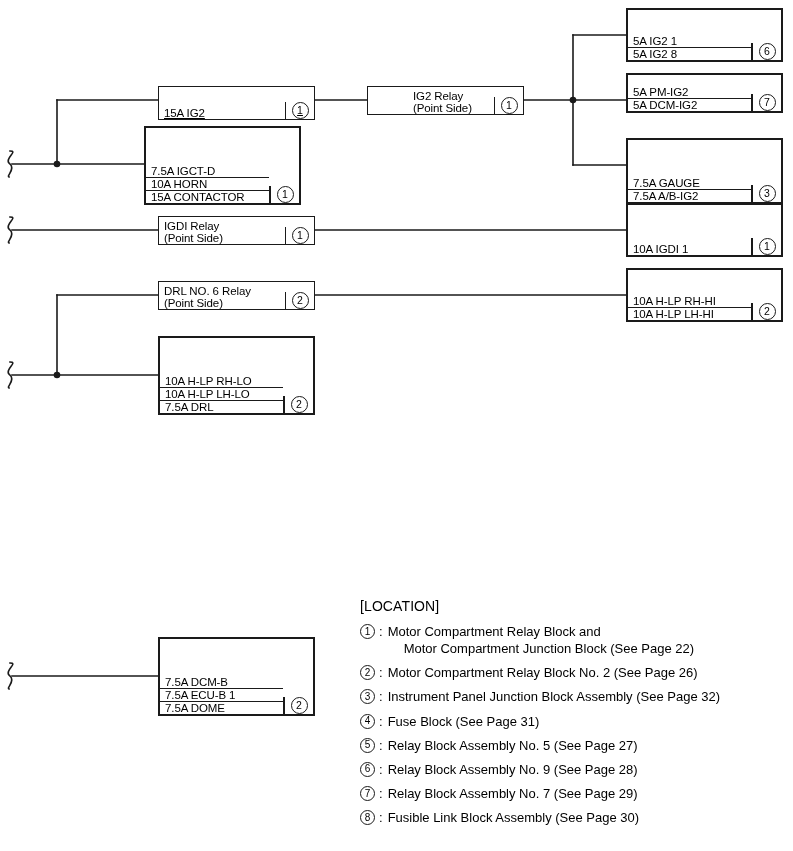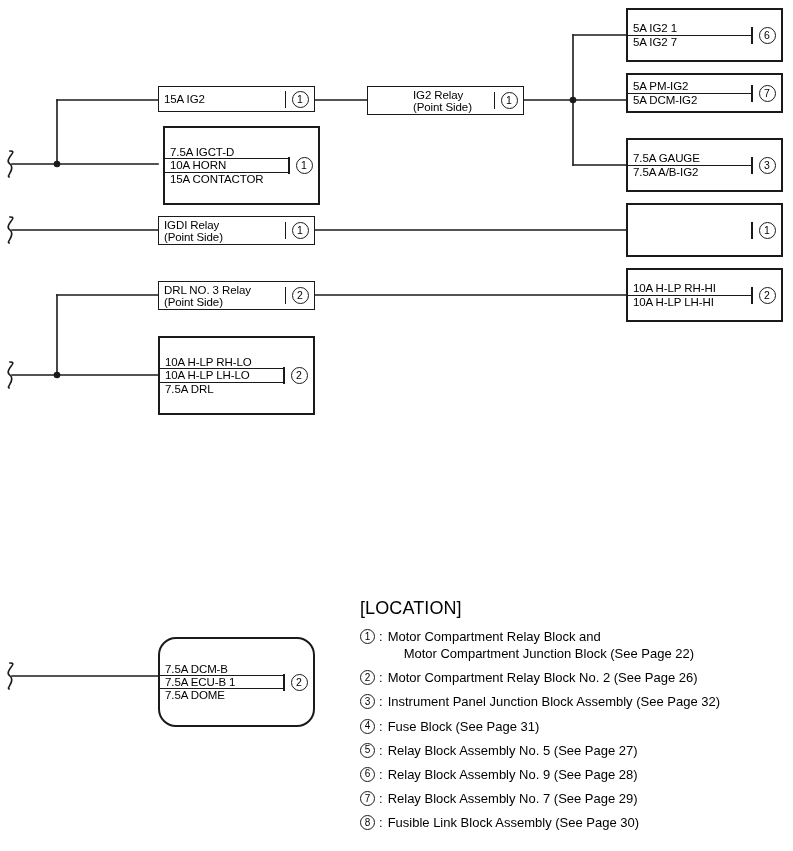--- a/index.html
+++ b/index.html
@@ -29,21 +29,21 @@
   }
 
   
   .block {
     position: absolute;
     box-sizing: border-box;
     border: 2px solid #1a1a1a;
     background: #ffffff;
     display: flex;
     flex-direction: row;
-    align-items: center;
+    align-items: flex-end;
   }
   .block.thin { border-width: 1px; }
   .rows {
     flex: 1 1 auto;
     display: flex;
     flex-direction: column;
     min-width: 0;
   }
   .row {
     flex: 1 1 0;
@@ -90,21 +90,21 @@
   }
 
   
   #legend {
     position: absolute;
     left: 360px;
     top: 598px;
     width: 430px;
   }
   #legend-title {
-    font-size: 18px;
+    font-size: 14px;
     margin-bottom: 9px;
     letter-spacing: 0.1px;
   }
   .legend-item {
     display: flex;
     align-items: flex-start;
     margin-bottom: 7px;
     font-size: 13px;
     line-height: 1.32;
   }
@@ -156,30 +156,30 @@
       <line x1="57" y1="375" x2="57" y2="295"></line>
       <line x1="57" y1="295" x2="158" y2="295"></line>
       <circle cx="57" cy="375" r="3.3" fill="#1a1a1a" stroke="none"></circle>
       <line x1="315" y1="295" x2="626" y2="295"></line>
 
       <path d="M 10 663 C 19 663, 3 671, 10 676 C 16 681, 6 688, 9 689" stroke-width="1.6"></path>
       <line x1="12" y1="676" x2="158" y2="676"></line>
     </g>
   </svg>
 
-  <div class="block thin" style="left:158px; top:86px; width:157px; height:26px;">
+  <div class="block thin" style="left:158px; top:86px; width:157px; height:34px;text-decoration:underline;">
     <div class="rows">
       <div class="row">15A IG2</div>
     </div>
     <div class="locbox">
       <span class="circnum">1</span>
     </div>
   </div>
 
-  <div class="block" style="left:163px; top:126px; width:157px; height:79px;">
+  <div class="block" style="left:144px; top:126px; width:157px; height:79px;">
     <div class="rows">
       <div class="row">7.5A IGCT-D</div>
       <div class="row">10A HORN</div>
       <div class="row">15A CONTACTOR</div>
     </div>
     <div class="locbox">
       <span class="circnum">1</span>
     </div>
   </div>
 
@@ -191,38 +191,38 @@
       </div>
     </div>
     <div class="locbox">
       <span class="circnum">1</span>
     </div>
   </div>
 
   <div class="block" style="left:626px; top:8px; width:157px; height:54px;">
     <div class="rows">
       <div class="row">5A IG2 1</div>
-      <div class="row">5A IG2 7</div>
+      <div class="row">5A IG2 8</div>
     </div>
     <div class="locbox">
       <span class="circnum">6</span>
     </div>
   </div>
 
   <div class="block" style="left:626px; top:73px; width:157px; height:40px;">
     <div class="rows">
       <div class="row">5A PM-IG2</div>
       <div class="row">5A DCM-IG2</div>
     </div>
     <div class="locbox">
       <span class="circnum">7</span>
     </div>
   </div>
 
-  <div class="block" style="left:626px; top:138px; width:157px; height:54px;">
+  <div class="block" style="left:626px; top:138px; width:157px; height:66px;">
     <div class="rows">
       <div class="row">7.5A GAUGE</div>
       <div class="row">7.5A A/B-IG2</div>
     </div>
     <div class="locbox">
       <span class="circnum">3</span>
     </div>
   </div>
 
   <div class="block thin" style="left:158px; top:216px; width:157px; height:29px;">
@@ -232,30 +232,31 @@
         <span>(Point Side)</span>
       </div>
     </div>
     <div class="locbox">
       <span class="circnum">1</span>
     </div>
   </div>
 
   <div class="block" style="left:626px; top:203px; width:157px; height:54px;">
     <div class="rows">
+      <div class="row">10A IGDI 1</div>
     </div>
     <div class="locbox">
       <span class="circnum">1</span>
     </div>
   </div>
 
   <div class="block thin" style="left:158px; top:281px; width:157px; height:29px;">
     <div class="rows">
       <div class="row two-line">
-        <span>DRL NO. 3 Relay</span>
+        <span>DRL NO. 6 Relay</span>
         <span>(Point Side)</span>
       </div>
     </div>
     <div class="locbox">
       <span class="circnum">2</span>
     </div>
   </div>
 
   <div class="block" style="left:626px; top:268px; width:157px; height:54px;">
     <div class="rows">
@@ -271,21 +272,21 @@
     <div class="rows">
       <div class="row">10A H-LP RH-LO</div>
       <div class="row">10A H-LP LH-LO</div>
       <div class="row">7.5A DRL</div>
     </div>
     <div class="locbox">
       <span class="circnum">2</span>
     </div>
   </div>
 
-  <div class="block" style="left:158px; top:637px; width:157px; height:90px;border-radius:18px;">
+  <div class="block" style="left:158px; top:637px; width:157px; height:79px;">
     <div class="rows">
       <div class="row">7.5A DCM-B</div>
       <div class="row">7.5A ECU-B 1</div>
       <div class="row">7.5A DOME</div>
     </div>
     <div class="locbox">
       <span class="circnum">2</span>
     </div>
   </div>
 

